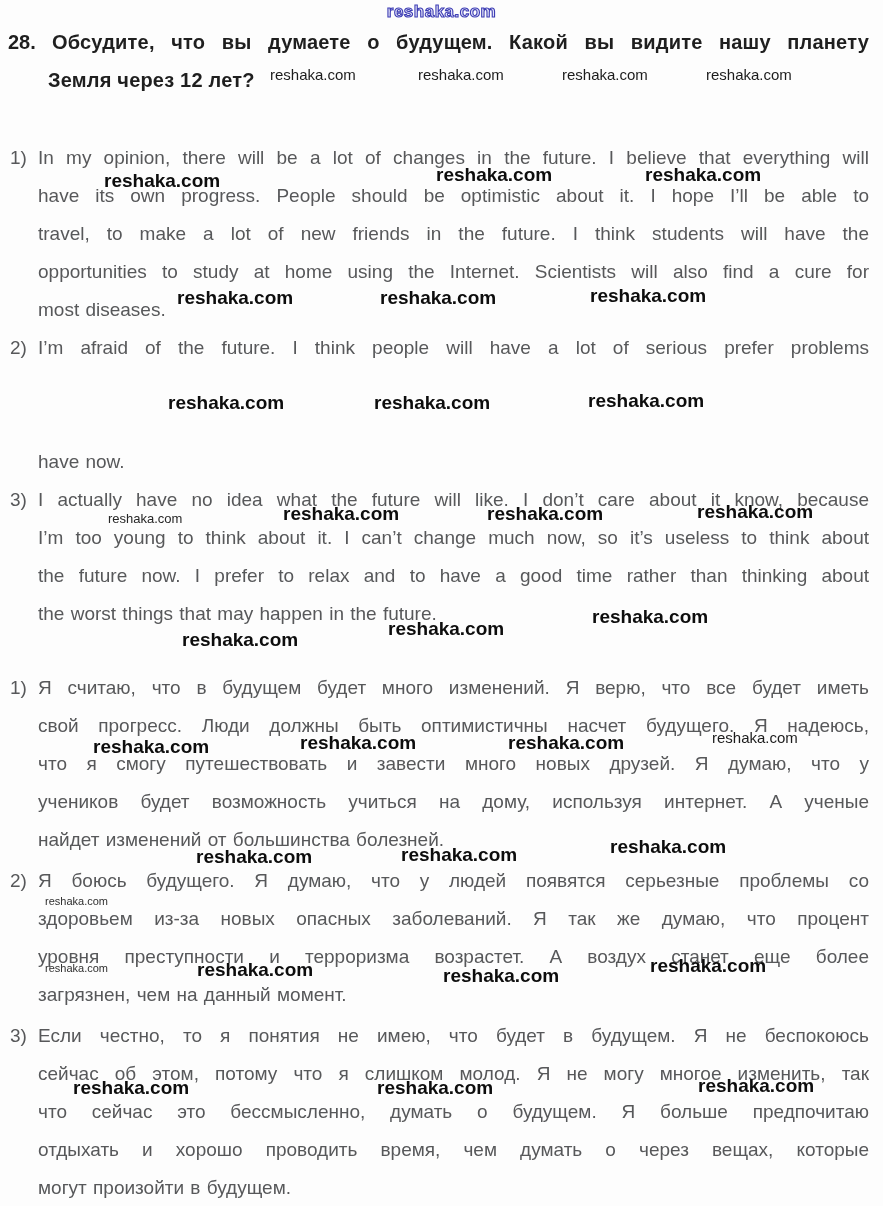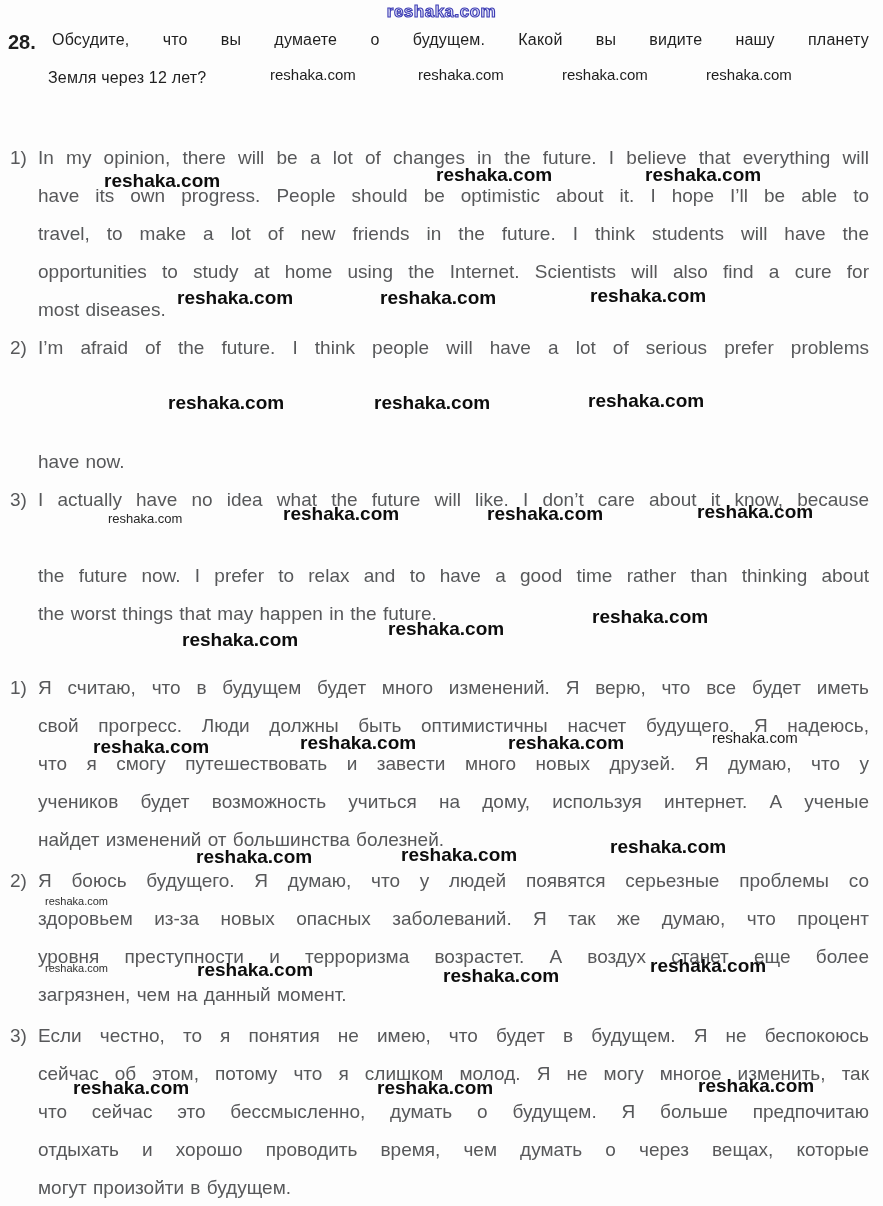--- a/index.html
+++ b/index.html
@@ -2,21 +2,21 @@
 <html style="--background: #fdfdfd; --heading-text: #1f1f1f; --body-text: #57585a; --watermark: #0d0d0d; --watermark-top: #3c3cb4;"><head>
 <meta charset="utf-8">
 <style>
   html,body{margin:0;padding:0;background:#ffffff;}
   .page{
     position:relative;width:883px;height:1206px;overflow:hidden;
     background:var(--background,#fdfdfd);
     font-family:"Liberation Sans",sans-serif;
   }
   
-  .hl{position:absolute;font-size:16px;font-weight:400;
+  .hl{position:absolute;font-size:20px;font-weight:700;
       color:var(--heading-text,#1f1f1f);letter-spacing:.2px;}
   
   .ln{position:absolute;left:38px;right:14px;font-size:19px;
       color:var(--body-text,#57585a);word-spacing:1px;}
   .jl{text-align:justify;text-align-last:justify;text-justify:inter-word;}
   .mk{position:absolute;left:10px;font-size:19px;color:var(--body-text,#57585a);}
   .hmk{position:absolute;left:8px;font-size:20px;font-weight:700;
        color:var(--heading-text,#1f1f1f);}
   
   .wm,.wm-med,.wm-sm,.wm-xs{position:absolute;white-space:nowrap;z-index:5;}
@@ -62,20 +62,21 @@
   <span class="mk" style="top:337px">2)</span>
   <div class="ln jl" style="top:337px">I’m afraid of the future. I think people will have a lot of serious prefer problems</div>
   <div class="ln" style="top:451px">have now.</div>
 
   <span class="wm" style="left:168px;top:392px">reshaka.com</span>
   <span class="wm" style="left:374px;top:392px">reshaka.com</span>
   <span class="wm" style="left:588px;top:390px">reshaka.com</span>
 
   <span class="mk" style="top:489px">3)</span>
   <div class="ln jl" style="top:489px">I actually have no idea what the future will like. I don’t care about it know, because</div>
+  <div class="ln jl" style="top:527px">I’m too young to think about it. I can’t change much now, so it’s useless to think about</div>
   <div class="ln jl" style="top:565px">the future now. I prefer to relax and to have a good time rather than thinking about</div>
   <div class="ln" style="top:603px">the worst things that may happen in the future.</div>
 
   <span class="wm-sm" style="left:108px;top:511px">reshaka.com</span>
   <span class="wm" style="left:283px;top:503px">reshaka.com</span>
   <span class="wm" style="left:487px;top:503px">reshaka.com</span>
   <span class="wm" style="left:697px;top:501px">reshaka.com</span>
 
   <span class="wm" style="left:592px;top:606px">reshaka.com</span>
   <span class="wm" style="left:388px;top:618px">reshaka.com</span>

